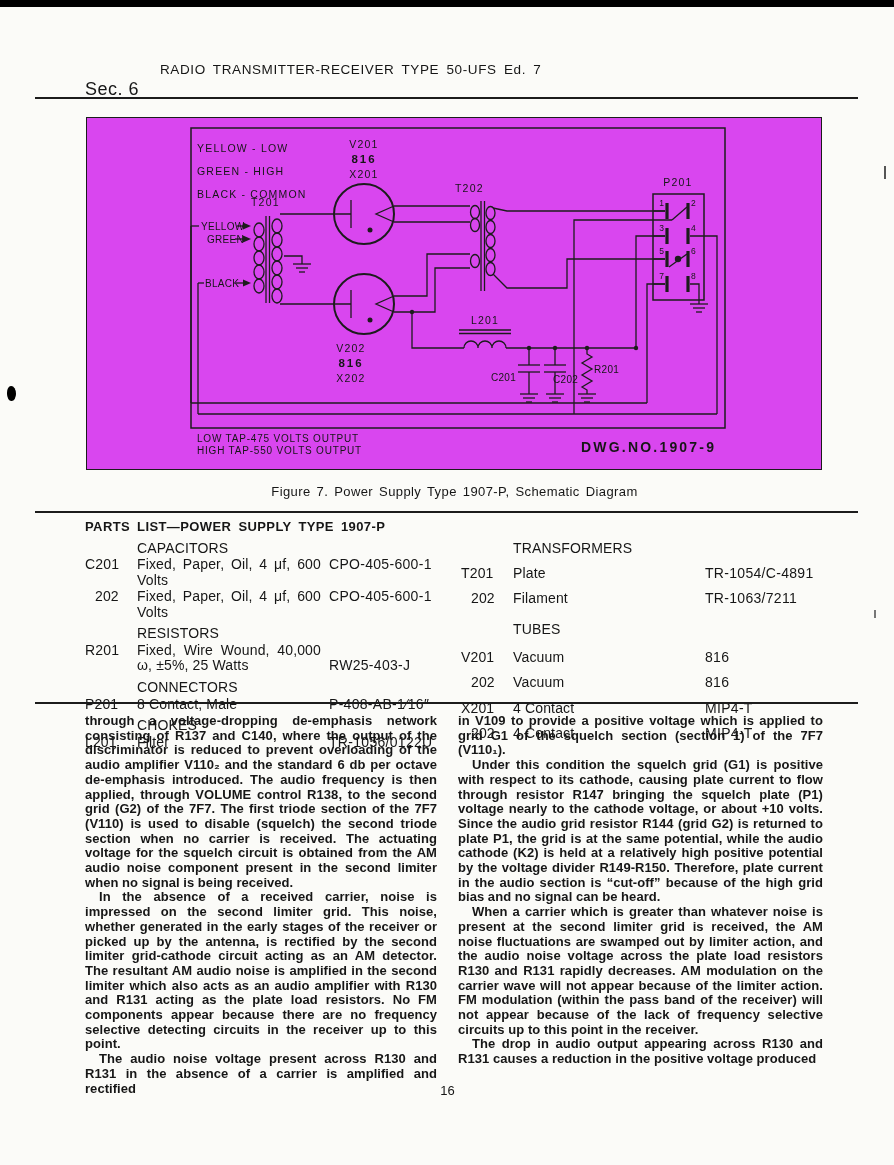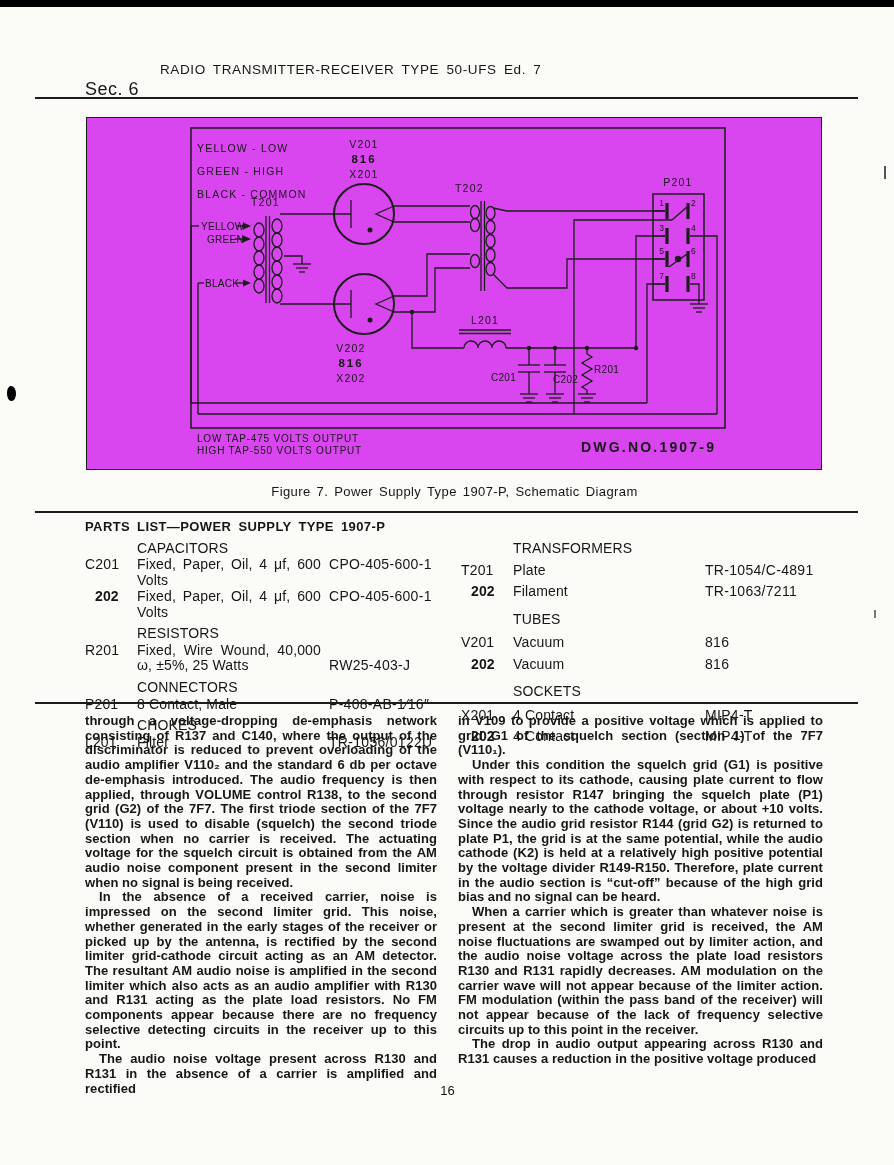--- a/index.html
+++ b/index.html
@@ -23,21 +23,21 @@
   .parts-cols{display:flex;gap:24px;}
   table.pl{border-collapse:collapse;table-layout:fixed;}
   table.pl.left{width:352px;}
   table.pl.right{width:362px;}
   table.pl td{font-size:14px;line-height:1.1;vertical-align:top;padding:.5px 0;letter-spacing:.15px;}
   table.pl .c-ref{width:52px;}
   table.pl .c-desc{width:192px;}
   table.pl td.desc{text-align:justify;padding-right:8px;}
   table.pl tr.cat td{padding-top:6px;}
   table.pl tr.first td{padding-top:0;}
-  table.pl tr.sub td.ref{padding-left:10px;font-weight:bold;}
+  table.pl tr.sub td.ref{padding-left:10px;}
   table.pl td.vb{vertical-align:bottom;}
   table.pl td.part{letter-spacing:.3px;}
   
   .cols{position:absolute;left:85px;top:714px;width:738px;display:flex;gap:21px;font-weight:bold;}
   .col{font-size:13px;line-height:14.7px;text-align:justify;letter-spacing:.05px;}
   .col.l{width:352px;}
   .col.r{width:365px;}
   .col p{margin:0;text-indent:14px;}
   .col p.noind{text-indent:0;}
   .pagenum{position:absolute;left:86px;right:85px;top:1083px;text-align:center;font-size:13px;}
@@ -347,25 +347,20 @@
       <tr>
             <td class="ref">V201</td>
             <td class="desc">Vacuum</td>
             <td class="part">816</td>
           </tr>
       <tr class="sub">
             <td class="ref">202</td>
             <td class="desc">Vacuum</td>
             <td class="part">816</td>
           </tr>
-      <tr class="cat">
-            <td class="ref"></td>
-            <td class="desc">SOCKETS</td>
-            <td class="part"></td>
-          </tr>
       <tr>
             <td class="ref">X201</td>
             <td class="desc">4 Contact</td>
             <td class="part">MIP4-T</td>
           </tr>
       <tr class="sub">
             <td class="ref">202</td>
             <td class="desc">4 Contact</td>
             <td class="part">MIP4-T</td>
           </tr>

